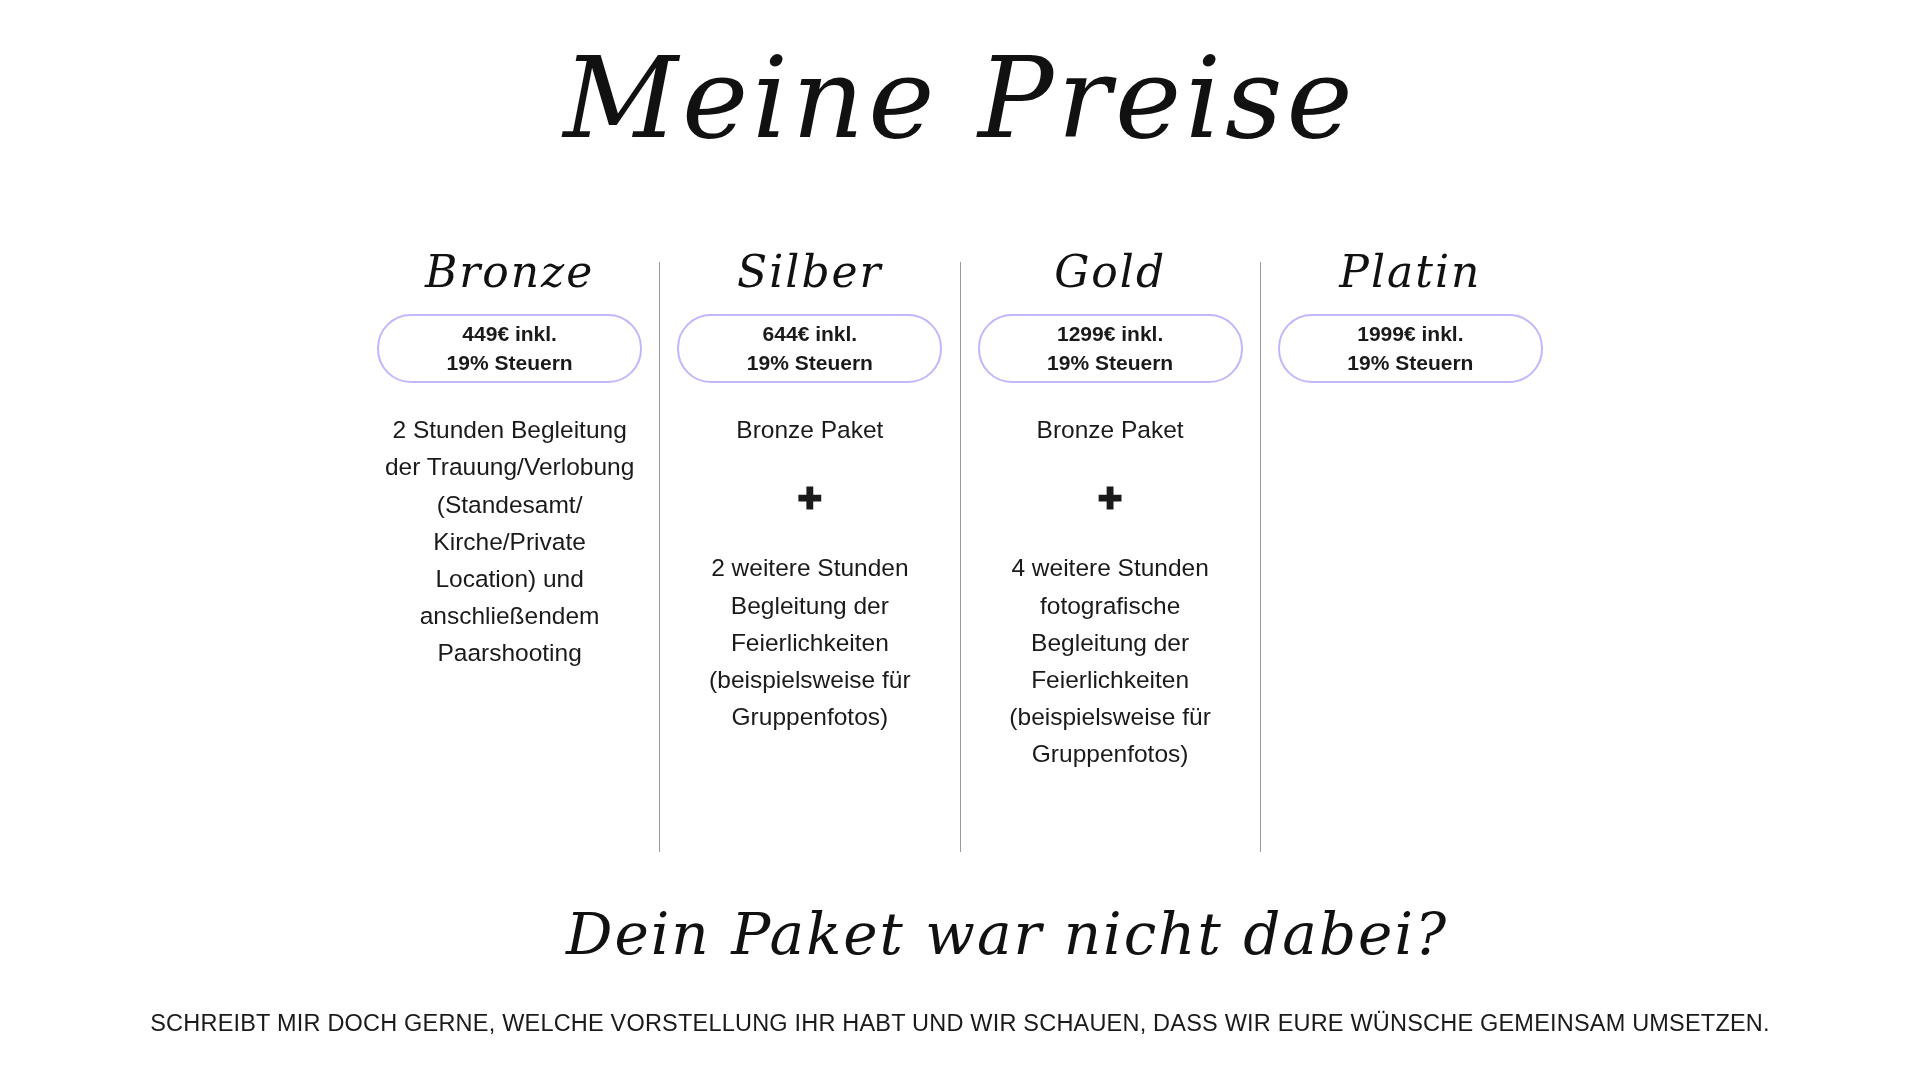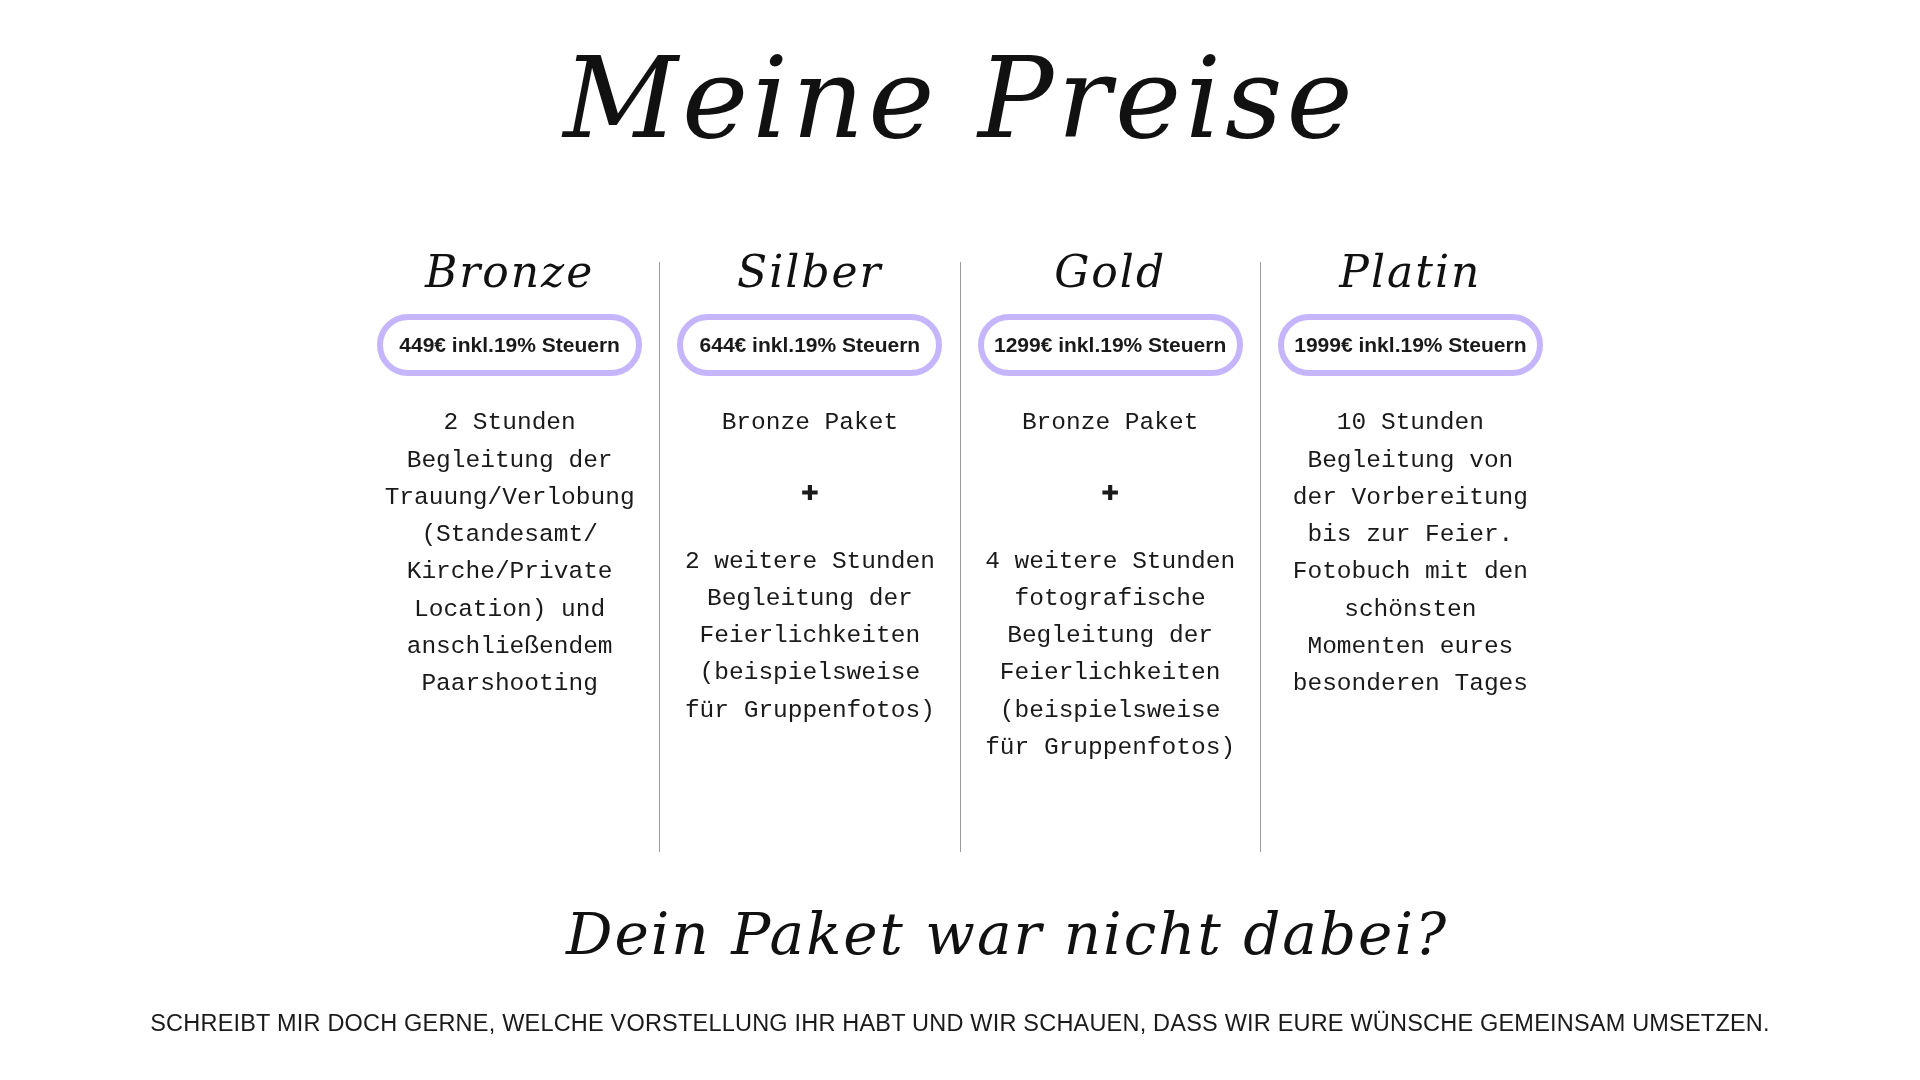--- a/index.html
+++ b/index.html
@@ -75,43 +75,41 @@
     letter-spacing: 2px;
     color: #111111;
     line-height: 1.1;
     margin-bottom: 18px;
     white-space: nowrap;
   }
 
   .price-pill {
     width: 265px;
     min-height: 62px;
-    border: 6px solid #c4b5fd;
+    border: 2px solid #c4b5fd;
     border-radius: 34px;
     display: flex;
-    flex-direction: row;
-    align-items: center;
+    flex-direction: column;
     justify-content: center;
     font-size: 21px;
     font-weight: bold;
     line-height: 1.35;
     text-align: center;
     padding: 4px 8px;
   }
 
   .price-line { display: block; }
 
   .pkg-desc {
     margin-top: 28px;
     font-size: 24.5px;
     line-height: 1.52;
     text-align: center;
     color: #1a1a1a;
     max-width: 260px;
-    font-family: Liberation Mono, monospace;
   }
 
   .plus {
     font-size: 30px;
     font-weight: bold;
     line-height: 1.5;
   }
 
   
   .footer-script {
@@ -186,21 +184,20 @@
     </div>
 
     <div class="divider"></div>
 
     <div class="package">
       <div class="pkg-title">Platin</div>
       <div class="price-pill">
         <span class="price-line">1999€ inkl.</span>
         <span class="price-line">19% Steuern</span>
       </div>
-      <div class="pkg-desc desc-block">10 Stunden Begleitung von der Vorbereitung bis zur Feier. Fotobuch mit den schönsten Momenten eures besonderen Tages</div>
     </div>
 
   </div>
 
   <div class="footer-script">Dein Paket war nicht dabei?</div>
   <div class="footer-caps">SCHREIBT MIR DOCH GERNE, WELCHE VORSTELLUNG IHR HABT UND WIR SCHAUEN, DASS WIR EURE WÜNSCHE GEMEINSAM UMSETZEN.</div>
 
 </div>
 
 </body></html>

